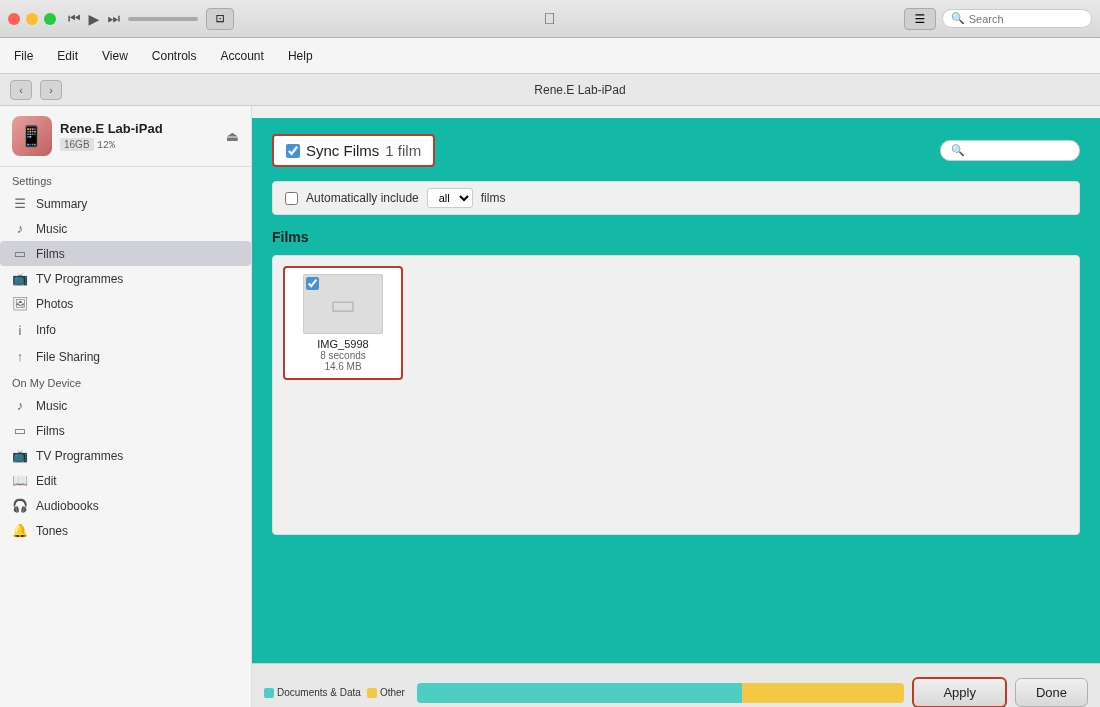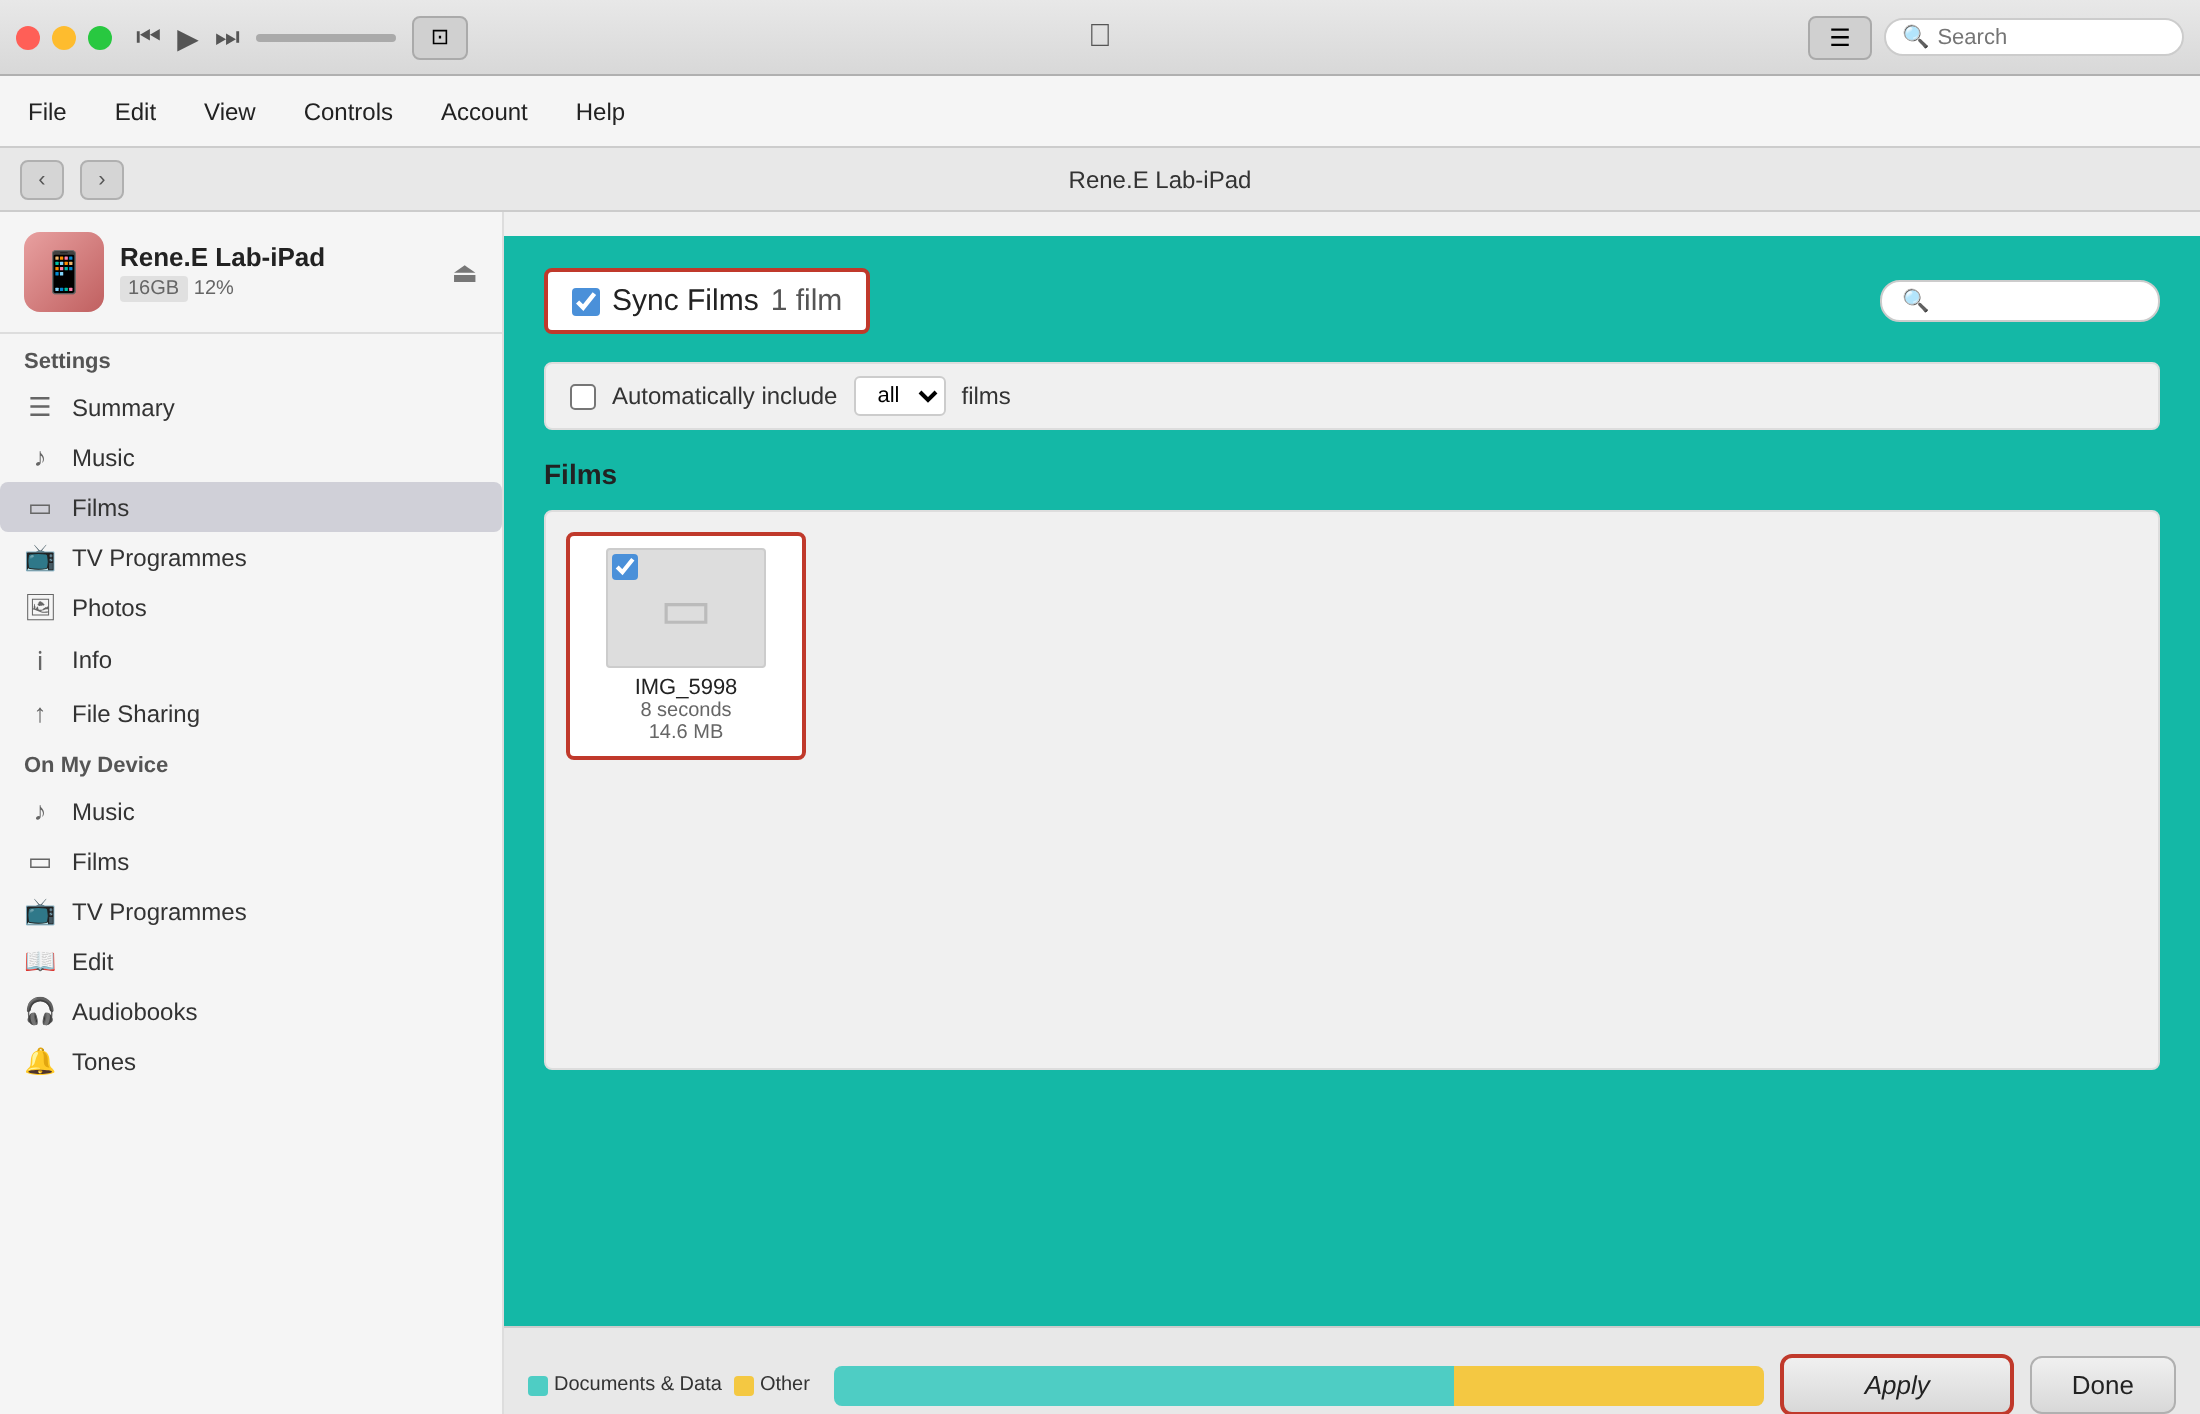--- a/index.html
+++ b/index.html
@@ -35,24 +35,24 @@
 
     
     .main-layout { display: flex; height: calc(707px - 38px - 22px - 32px); }
 
     
     .sidebar { width: 252px; background: #f5f5f5; border-right: 1px solid #ddd; display: flex; flex-direction: column; overflow-y: auto; }
     .device-info { display: flex; align-items: center; gap: 8px; padding: 10px 12px; border-bottom: 1px solid #ddd; }
     .device-icon { width: 40px; height: 40px; background: linear-gradient(135deg, #e8a0a0, #c06060); border-radius: 8px; display: flex; align-items: center; justify-content: center; font-size: 20px; }
     .device-name { font-size: 13px; font-weight: bold; color: #222; }
     .device-storage { font-size: 10px; color: #666; background: #e0e0e0; border-radius: 2px; padding: 1px 4px; display: inline-block; margin-top: 2px; }
-    .device-charge { font-size: 10px; color: #666; }
+    .device-charge { font-size: 10px; color: #666; font-family: Liberation Mono, monospace; }
     .eject-btn { margin-left: auto; font-size: 14px; color: #777; cursor: pointer; }
 
-    .sidebar-section-label { font-size: 11px; font-weight: bold; color: #555; padding: 8px 12px 4px; text-transform: none; }
+    .sidebar-section-label { font-size: 11px; font-weight: normal; color: #555; padding: 8px 12px 4px; text-transform: none; }
     .sidebar-item { display: flex; align-items: center; gap: 8px; padding: 5px 12px; cursor: pointer; font-size: 12px; color: #333; }
     .sidebar-item.active { background: #d0d0d8; border-radius: 4px; }
     .sidebar-item-icon { font-size: 13px; color: #666; width: 16px; text-align: center; }
 
     
     .content { flex: 1; display: flex; flex-direction: column; background: #14b8a6; margin-top: 12px; }
     .content-inner { flex: 1; padding: 16px 20px; overflow-y: auto; }
 
     
     .sync-header { display: flex; align-items: center; gap: 10px; margin-bottom: 14px; }
@@ -81,21 +81,21 @@
 
     
     .bottom-bar { height: 58px; background: #e8e8e8; border-top: 1px solid #ccc; display: flex; align-items: center; padding: 0 12px; gap: 8px; }
     .storage-bar { flex: 1; height: 20px; background: #ddd; border-radius: 4px; overflow: hidden; display: flex; }
     .storage-segment { height: 100%; }
     .storage-seg-docs { background: #4ecdc4; flex: 3; }
     .storage-seg-other { background: #f4c842; flex: 1.5; }
     .storage-seg-free { background: #e8e8e8; flex: 5; display: flex; align-items: center; justify-content: center; font-size: 10px; color: #333; border: 1px solid #ccc; }
     .seg-label { display: flex; align-items: center; gap: 3px; font-size: 10px; color: #333; }
     .seg-dot { width: 10px; height: 10px; border-radius: 2px; }
-    .apply-btn { background: linear-gradient(to bottom, #f0f0f0, #d8d8d8); border: 2px solid #c0392b; border-radius: 6px; padding: 6px 40px; font-size: 13px; cursor: pointer; color: #222; font-style: italic; }
+    .apply-btn { background: linear-gradient(to bottom, #f0f0f0, #d8d8d8); border: 2px solid #c0392b; border-radius: 6px; padding: 6px 29px; font-size: 13px; cursor: pointer; color: #222; }
     .done-btn { background: linear-gradient(to bottom, #f0f0f0, #d8d8d8); border: 1px solid #b0b0b0; border-radius: 6px; padding: 6px 20px; font-size: 13px; cursor: pointer; color: #222; }
   </style>
 </head>
 <body>
 
 <div class="title-bar">
   <div class="title-bar-controls">
     <button class="tb-btn tb-close"></button>
     <button class="tb-btn tb-min"></button>
     <button class="tb-btn tb-max"></button>

